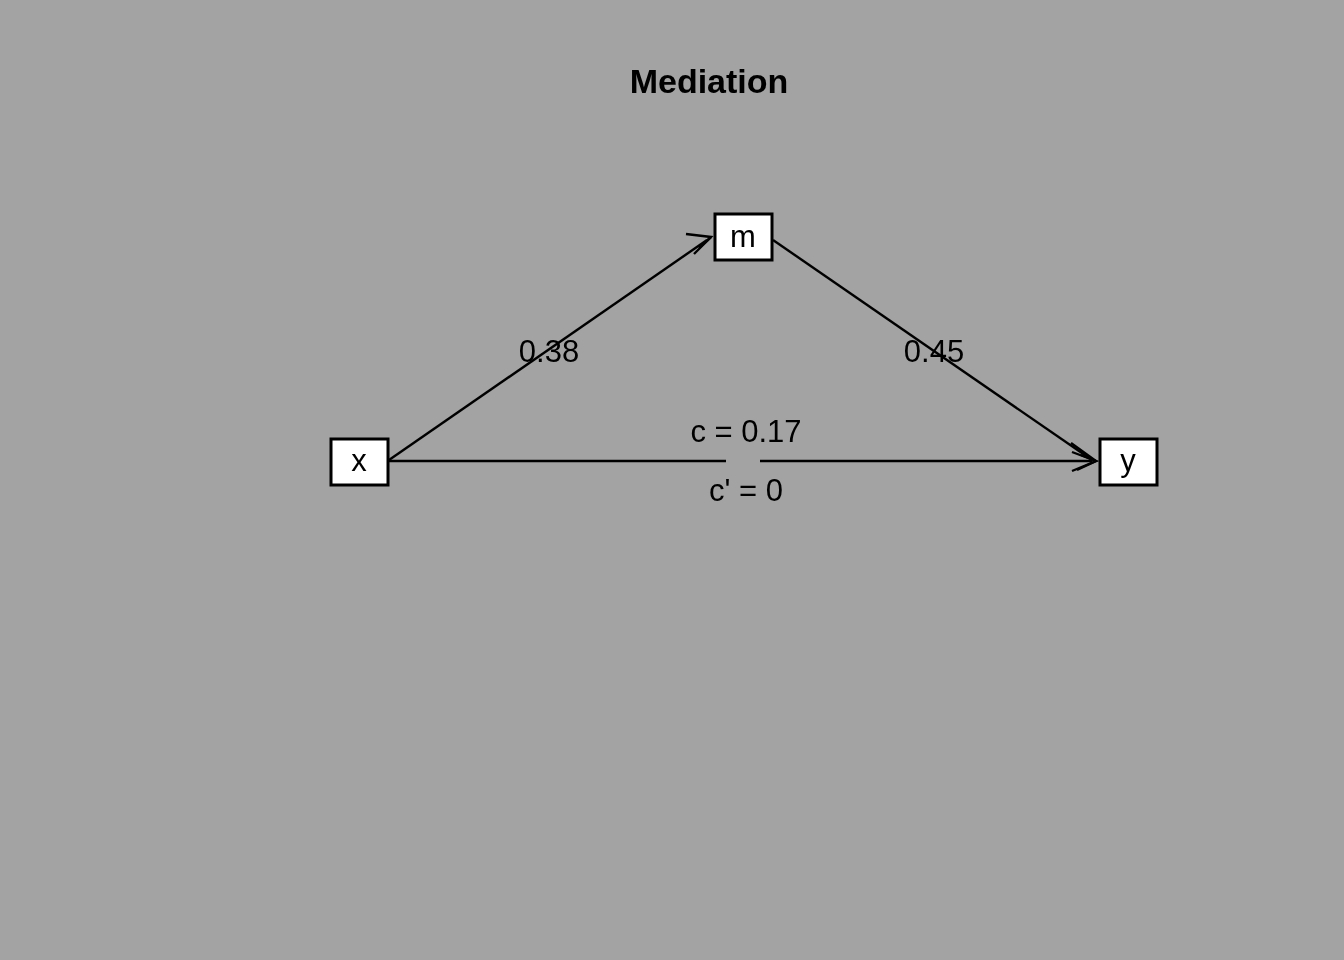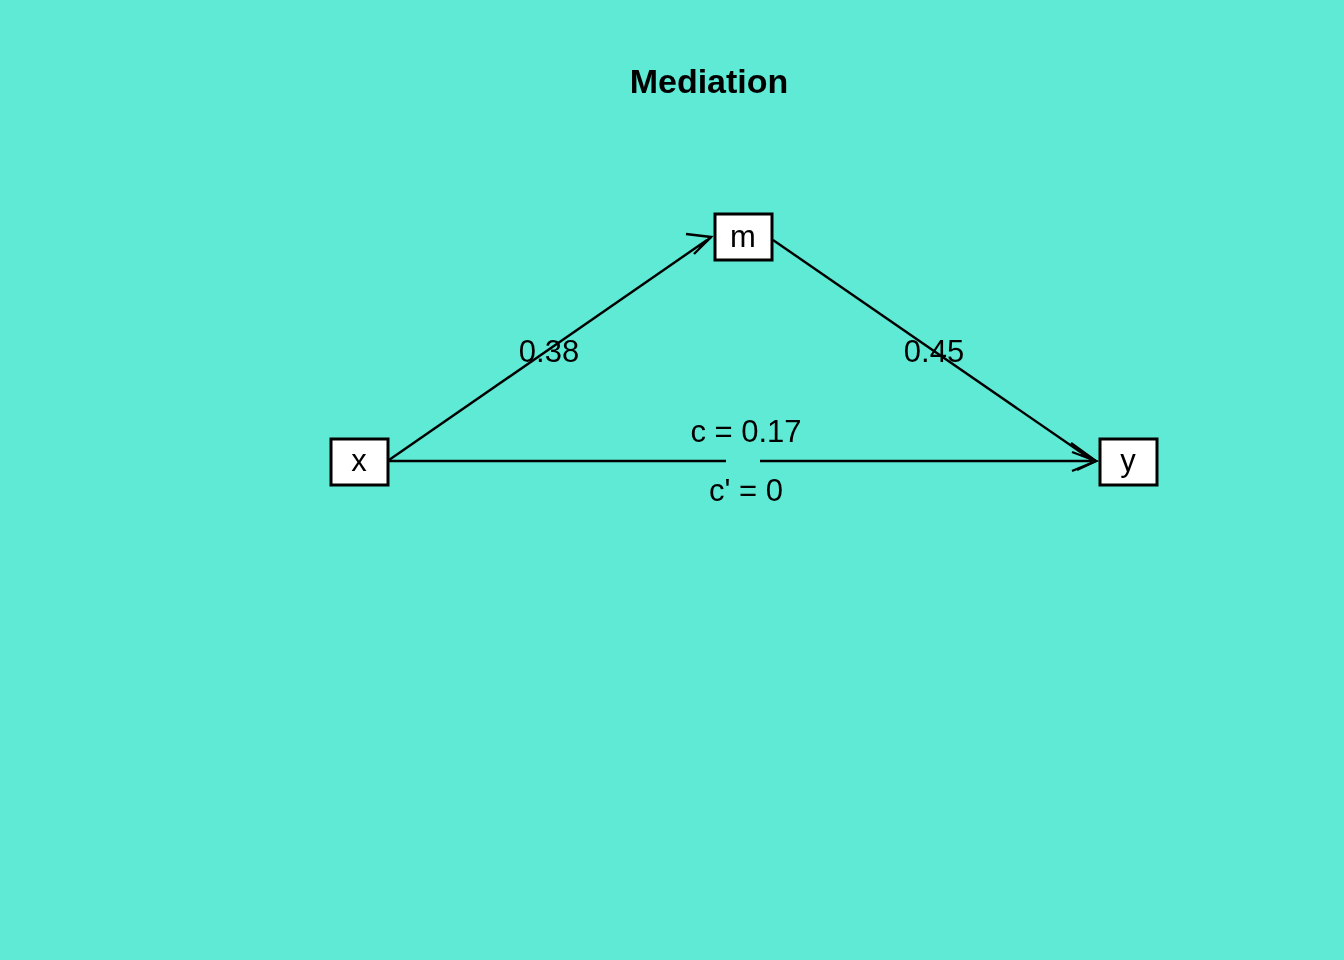--- a/index.html
+++ b/index.html
@@ -4,21 +4,21 @@
 <style>
   html, body {
     margin: 0;
     padding: 0;
     background: #ffffff;
   }
   #canvas {
     position: relative;
     width: 1344px;
     height: 960px;
-    background: #5eead4;
+    background: #a3a3a3;
     overflow: hidden;
     font-family: "Liberation Sans", sans-serif;
   }
   #diagram-svg {
     position: absolute;
     top: 0;
     left: 0;
     width: 1344px;
     height: 960px;
     display: block;

